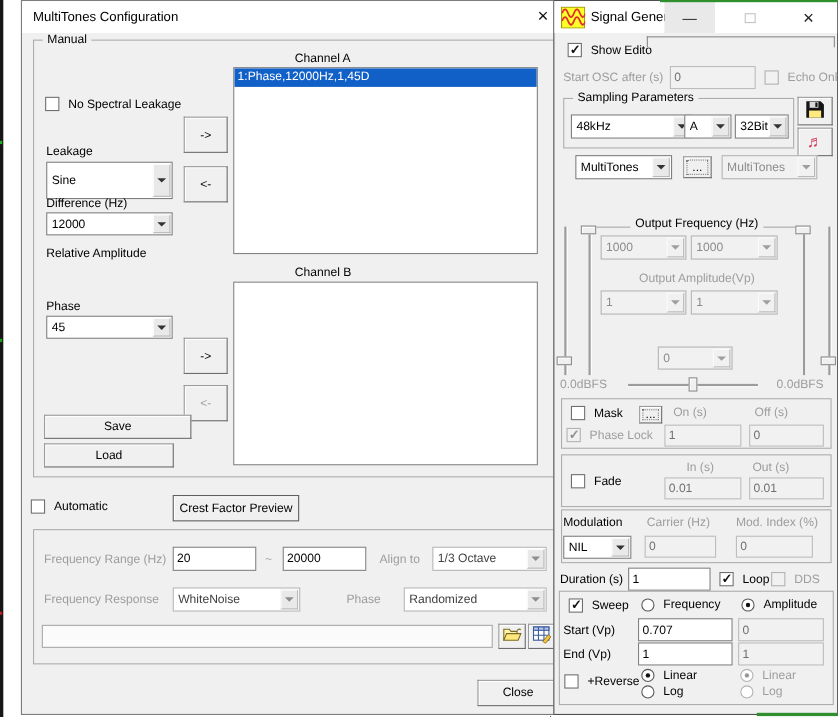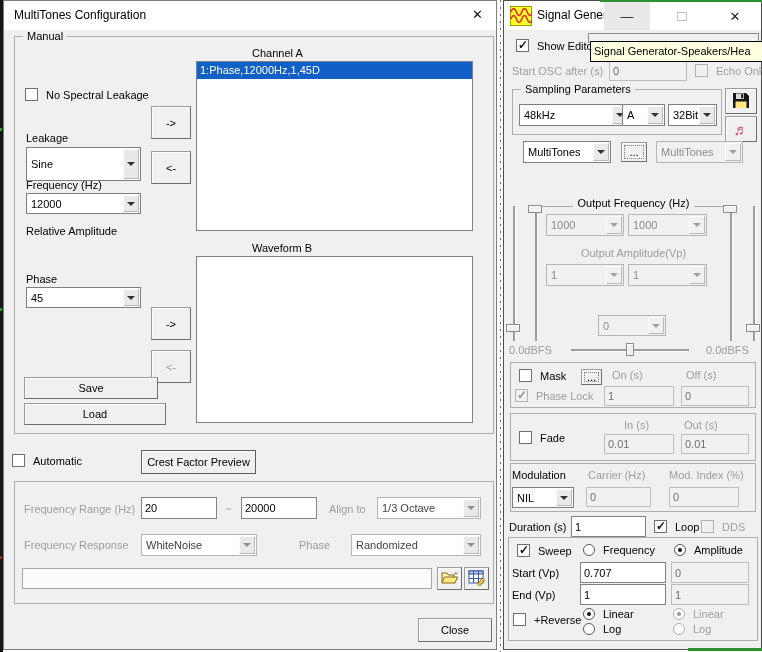--- a/index.html
+++ b/index.html
@@ -1,21 +1,21 @@
 <!DOCTYPE html>
 <html><head>
 <meta charset="utf-8">
 <style>
   * { margin:0; padding:0; box-sizing:border-box; }
   html,body { width:762px; height:652px; }
   body { font-family:"Liberation Sans", sans-serif; background:#ffffff; position:relative; overflow:hidden; }
   #screen { position:absolute; left:0; top:0; width:762px; height:652px; background:#ffffff; }
 
   .win { position:absolute; background:#f0f0f0; border:1px solid #7d7d7d; }
-  #lw { left:3px; top:0; width:494px; height:650px; }
+  #lw { left:19px; top:0; width:494px; height:650px; }
   #rw { left:503px; top:0; width:259px; height:650px; border-color:#4f4f4f; }
 
   .titlebar { position:absolute; left:0; top:0; right:0; height:29px; background:#ffffff; }
   .title { position:absolute; left:10px; top:7px; font-size:12px; color:#000; white-space:nowrap; }
   #rw .title { left:33px; }
   .close-x { position:absolute; top:6px; font-size:13px; color:#111; }
   #lw .close-x { right:13px; }
 
   .lbl { position:absolute; font-size:11px; color:#000; white-space:nowrap; }
   .gray { color:#9d9d9d; }
@@ -111,49 +111,49 @@
     </div>
 
     <div class="lbl" style="left:22px;top:131px">Leakage</div>
     <div class="combo" style="left:22px;top:146px;width:115px;height:34px">
       <span class="val">Sine</span>
       <span class="dd">
           <i class="tri"></i>
         </span>
     </div>
 
-    <div class="lbl" style="left:22px;top:178px">Frequency (Hz)</div>
+    <div class="lbl" style="left:22px;top:178px">Difference (Hz)</div>
     <div class="combo" style="left:22px;top:192px;width:115px;height:21px">
       <span class="val">12000</span>
       <span class="dd">
           <i class="tri"></i>
         </span>
     </div>
 
     <div class="lbl" style="left:22px;top:224px">Relative Amplitude</div>
 
     <div class="lbl" style="left:22px;top:272px">Phase</div>
     <div class="combo" style="left:22px;top:286px;width:115px;height:21px">
       <span class="val">45</span>
       <span class="dd">
           <i class="tri"></i>
         </span>
     </div>
 
     <button class="btn" style="left:147px;top:105px;width:40px;height:33px">-&gt;</button>
     <button class="btn" style="left:147px;top:150px;width:40px;height:33px">&lt;-</button>
 
-    <div class="lbl" style="left:248px;top:241px">Waveform B</div>
+    <div class="lbl" style="left:248px;top:241px">Channel B</div>
     <div class="listbox" style="left:192px;top:255px;width:277px;height:167px"></div>
 
     <button class="btn" style="left:147px;top:306px;width:40px;height:33px">-&gt;</button>
     <button class="btn dis" style="left:147px;top:349px;width:40px;height:33px">&lt;-</button>
 
     <button class="btn" style="left:20px;top:376px;width:134px;height:22px">Save</button>
-    <button class="btn" style="left:20px;top:402px;width:142px;height:22px">Load</button>
+    <button class="btn" style="left:20px;top:402px;width:118px;height:22px">Load</button>
 
     <div class="chk" style="left:8px;top:453px">
       <span class="cb"></span>
       <span>Automatic</span>
     </div>
     <button class="btn" style="left:137px;top:449px;width:115px;height:24px;border-color:#5f5f5f">Crest Factor Preview</button>
 
     <div class="gbox" style="left:10px;top:480px;width:480px;height:123px"></div>
 
     <div class="lbl gray" style="left:20px;top:502px">Frequency Range (Hz)</div>
@@ -228,21 +228,20 @@
       <span class="tbtn" id="btn-rclose">
           <span>✕</span>
         </span>
     </div>
 
     <div class="chk" style="left:12px;top:38px">
       <span class="cb on"></span>
       <span>Show Edito</span>
     </div>
     <div class="sliver"></div>
-    <div class="tooltip">Signal Generator-Speakers/Hea</div>
 
     <div class="lbl gray" style="left:8px;top:64px">Start OSC after (s)</div>
     <input class="tinput dis" style="left: 105px; top: 59px; width: 78px; height: 21px;" value="0">
     <div class="chk dis" style="left:191px;top:63px">
       <span class="cb"></span>
       <span>Echo Only</span>
     </div>
 
     <div class="gbox" style="left:8px;top:88px;width:210px;height:46px">
       <span class="legend">Sampling Parameters</span>

